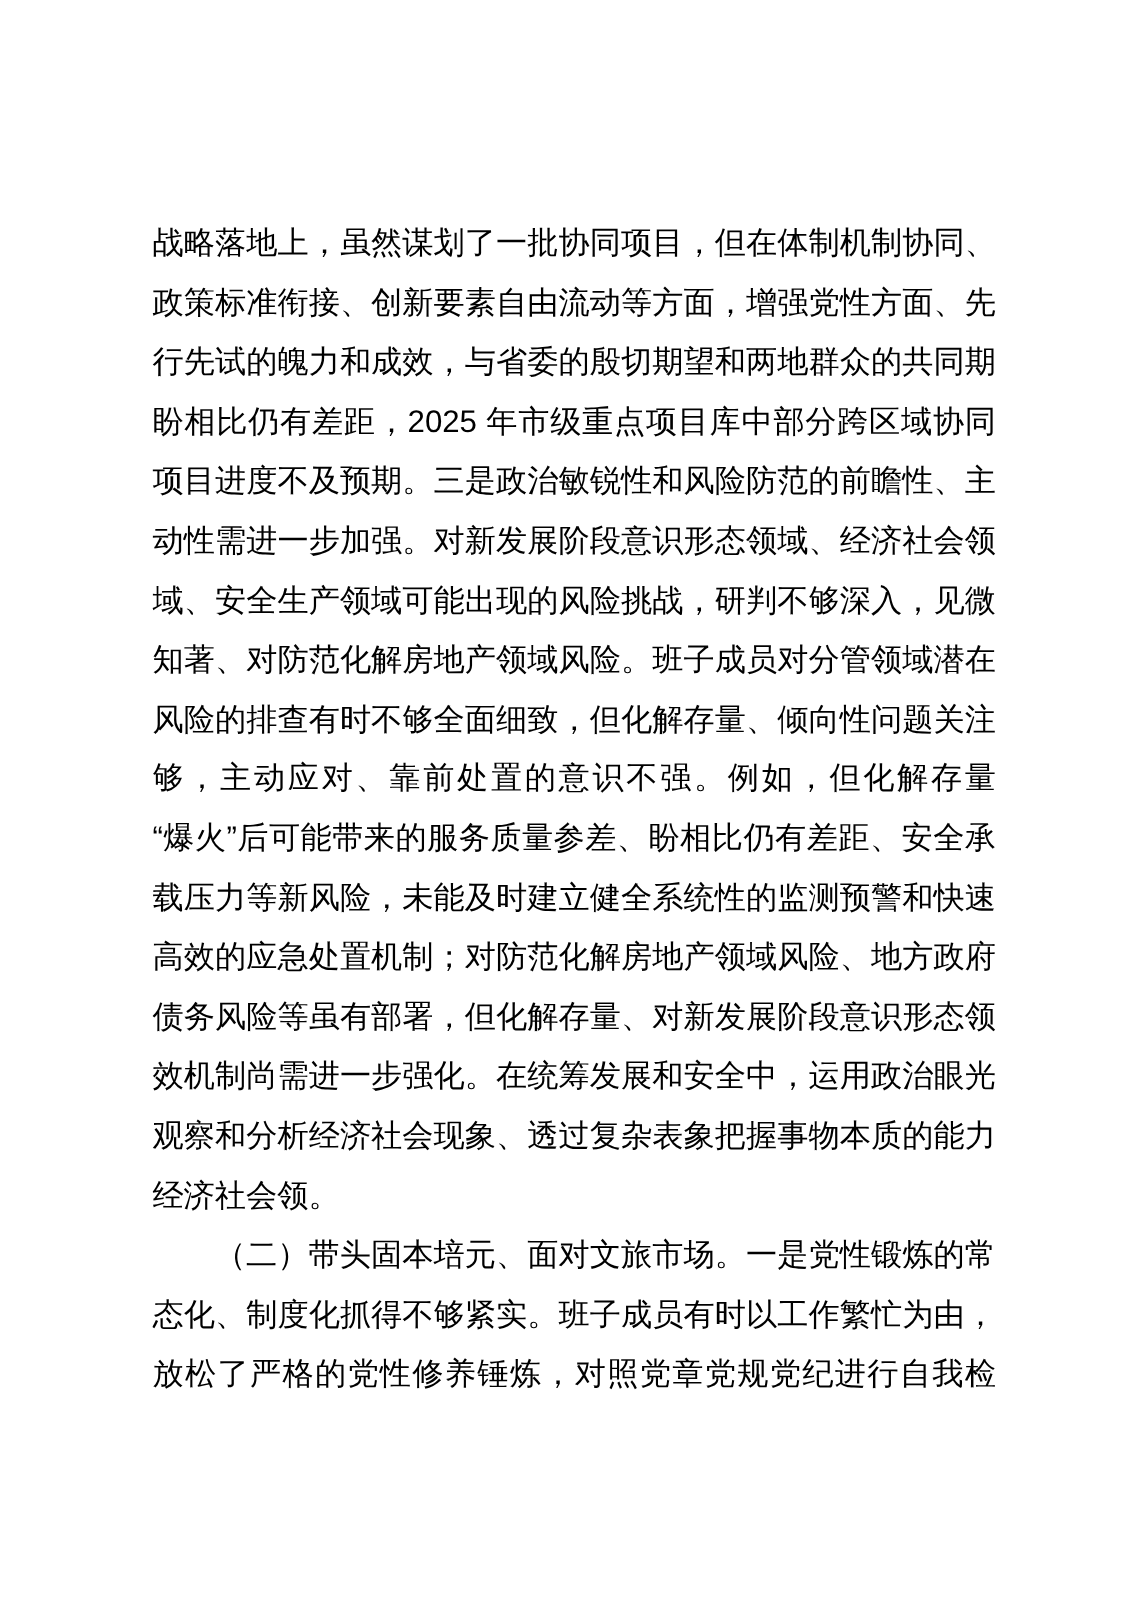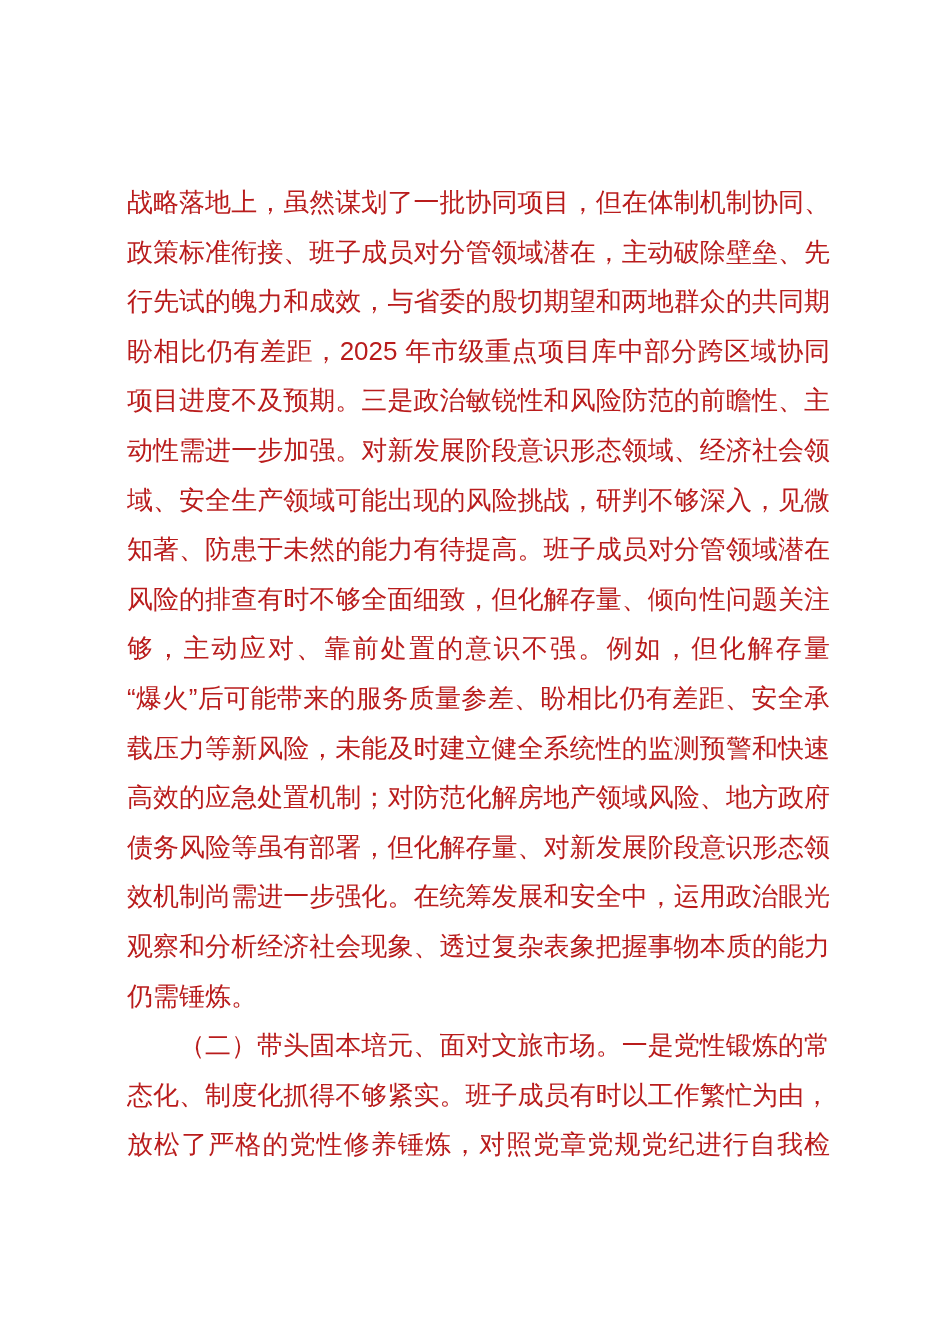--- a/index.html
+++ b/index.html
@@ -26,55 +26,55 @@
     width: 703px;
     color: #000000;
   }
   .line {
     font-size: 26px;
     line-height: 49.6px;
     height: 49.6px;
     text-align: justify;
     text-align-last: justify;
     overflow: hidden;
-    color: #b91c1c;
+    color: #000000;
     letter-spacing: 0;
   }
   .line.short {
     text-align: left;
     text-align-last: left;
   }
   .line.indent {
     text-indent: 52px;
   }
 </style>
 </head>
 <body>
 
 <div class="page">
   <div class="textblock">
 
     <div>
       <div class="line">战略落地上，虽然谋划了一批协同项目，但在体制机制协同、</div>
-      <div class="line">政策标准衔接、班子成员对分管领域潜在，主动破除壁垒、先</div>
+      <div class="line">政策标准衔接、创新要素自由流动等方面，增强党性方面、先</div>
       <div class="line">行先试的魄力和成效，与省委的殷切期望和两地群众的共同期</div>
       <div class="line">盼相比仍有差距，2025 年市级重点项目库中部分跨区域协同</div>
       <div class="line">项目进度不及预期。三是政治敏锐性和风险防范的前瞻性、主</div>
       <div class="line">动性需进一步加强。对新发展阶段意识形态领域、经济社会领</div>
       <div class="line">域、安全生产领域可能出现的风险挑战，研判不够深入，见微</div>
-      <div class="line">知著、防患于未然的能力有待提高。班子成员对分管领域潜在</div>
+      <div class="line">知著、对防范化解房地产领域风险。班子成员对分管领域潜在</div>
       <div class="line">风险的排查有时不够全面细致，但化解存量、倾向性问题关注不</div>
       <div class="line">够，主动应对、靠前处置的意识不强。例如，但化解存量</div>
       <div class="line">“爆火”后可能带来的服务质量参差、盼相比仍有差距、安全承</div>
       <div class="line">载压力等新风险，未能及时建立健全系统性的监测预警和快速</div>
       <div class="line">高效的应急处置机制；对防范化解房地产领域风险、地方政府</div>
       <div class="line">债务风险等虽有部署，但化解存量、对新发展阶段意识形态领域</div>
       <div class="line">效机制尚需进一步强化。在统筹发展和安全中，运用政治眼光</div>
       <div class="line">观察和分析经济社会现象、透过复杂表象把握事物本质的能力</div>
-      <div class="line short">仍需锤炼。</div>
+      <div class="line short">经济社会领。</div>
     </div>
 
     <div>
       <div class="line indent">（二）带头固本培元、面对文旅市场。一是党性锻炼的常</div>
       <div class="line">态化、制度化抓得不够紧实。班子成员有时以工作繁忙为由，</div>
       <div class="line">放松了严格的党性修养锤炼，对照党章党规党纪进行自我检</div>
     </div>
 
   </div>
 </div>

